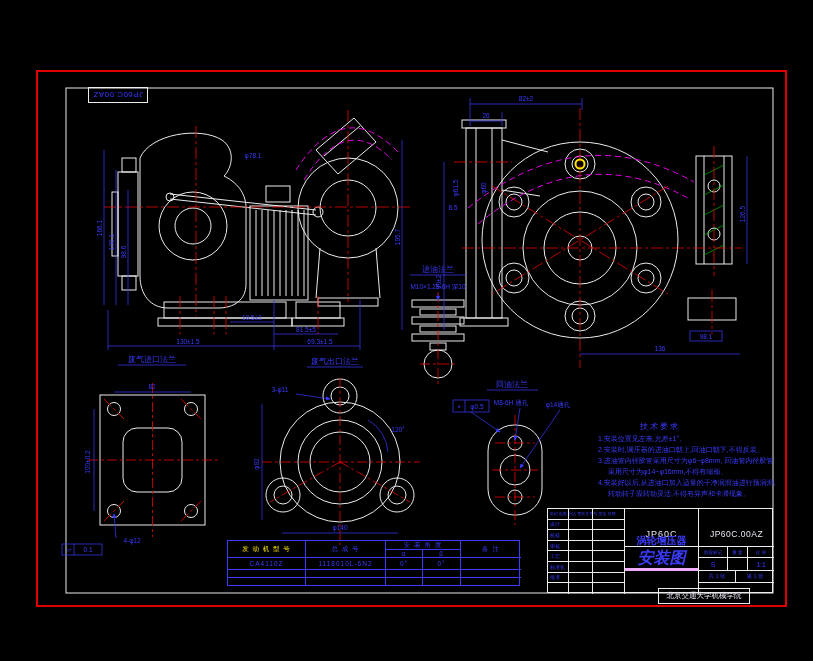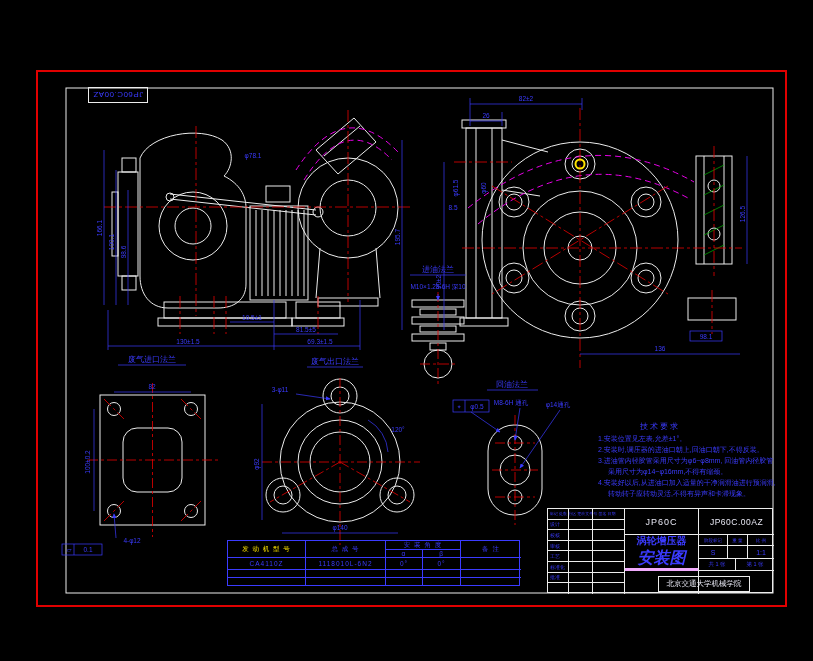--- a/index.html
+++ b/index.html
@@ -25,21 +25,21 @@
   .yellow{color:#ffe400;}
   
   .tblock{position:absolute;left:547px;top:508px;width:226px;height:85px;
     border:1px solid #ececec;box-sizing:border-box;}
   .tb-abs{position:absolute;box-sizing:border-box;}
   .tb-line{position:absolute;background:#ececec;}
   .tb-row{height:10.6px;border-bottom:1px solid #ececec;box-sizing:border-box;
     font-size:5px;color:#3b3bff;display:flex;align-items:center;padding-left:2px;
     overflow:hidden;white-space:nowrap;}
   .tb-cell{display:flex;align-items:center;justify-content:center;box-sizing:border-box;
-    color:#3b3bff;overflow:hidden;}
+    color:#3b3bff;overflow:hidden;margin-top:12px;}
   .white-text{color:#e8e8f4;}
 </style>
 </head>
 <body>
 
 <div class="stage">
 
 
   <svg width="813" height="661" viewBox="0 0 813 661" style="position:absolute;left:0;top:0;">
     <defs>

